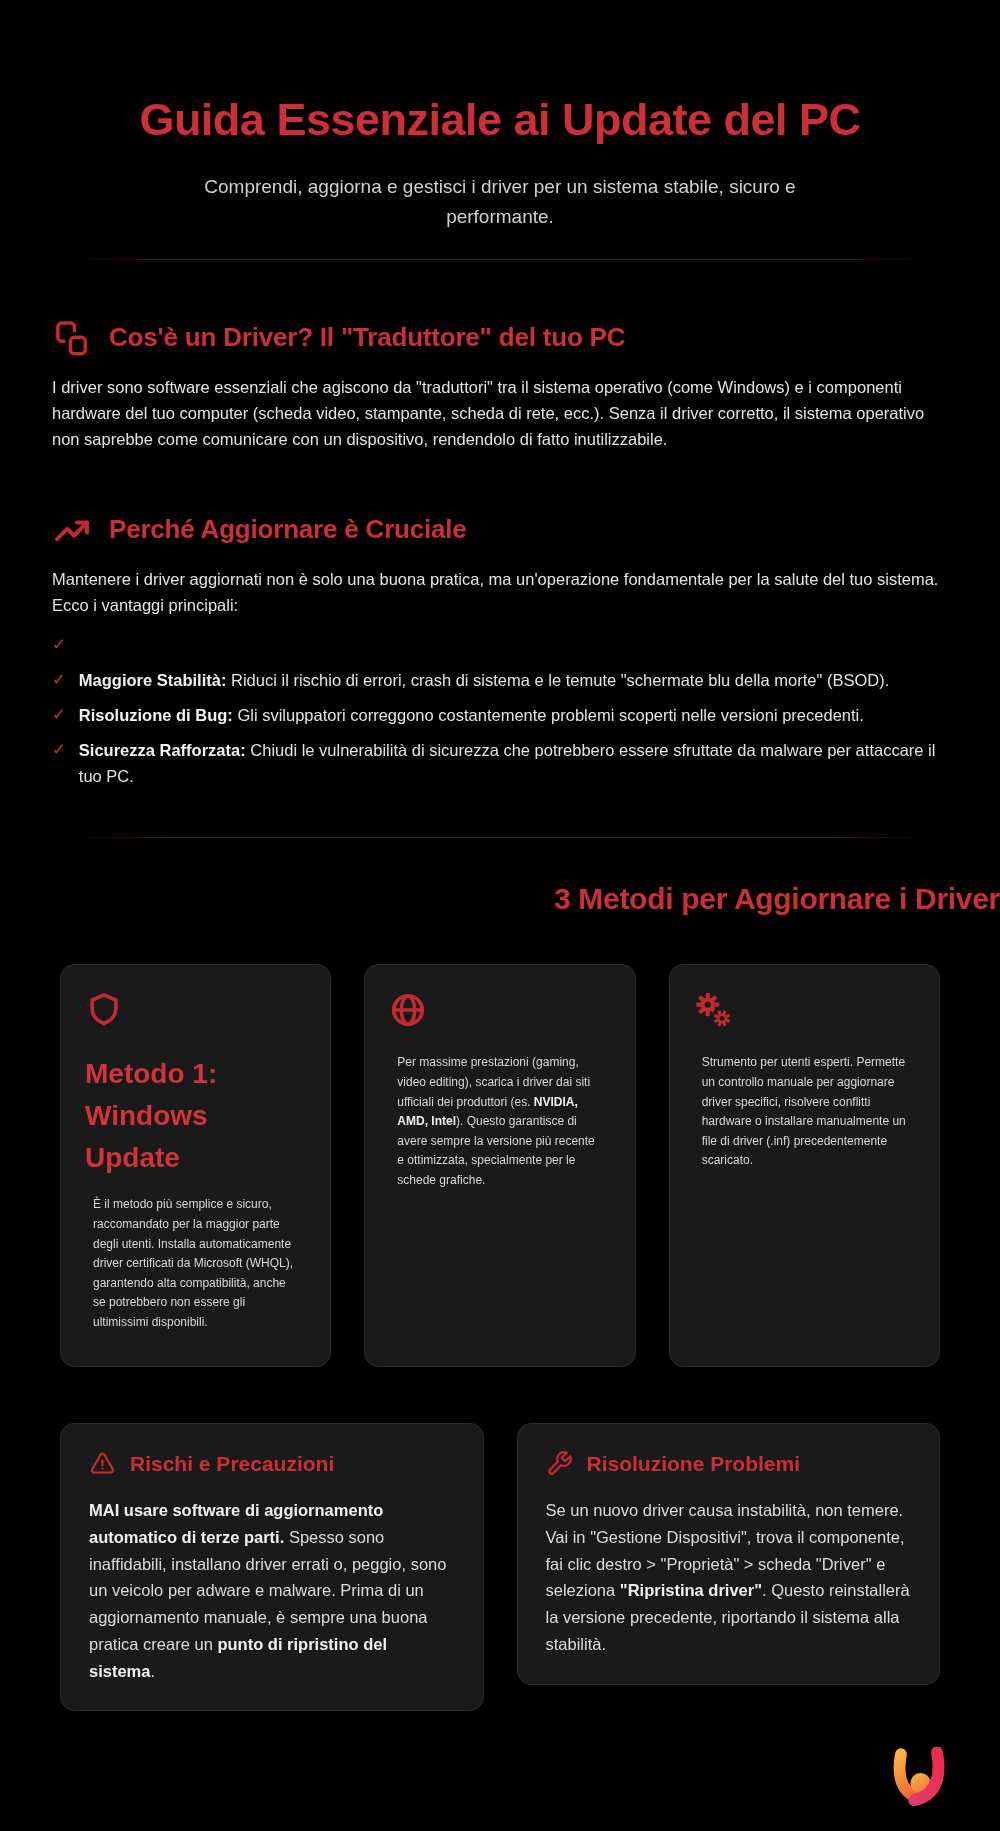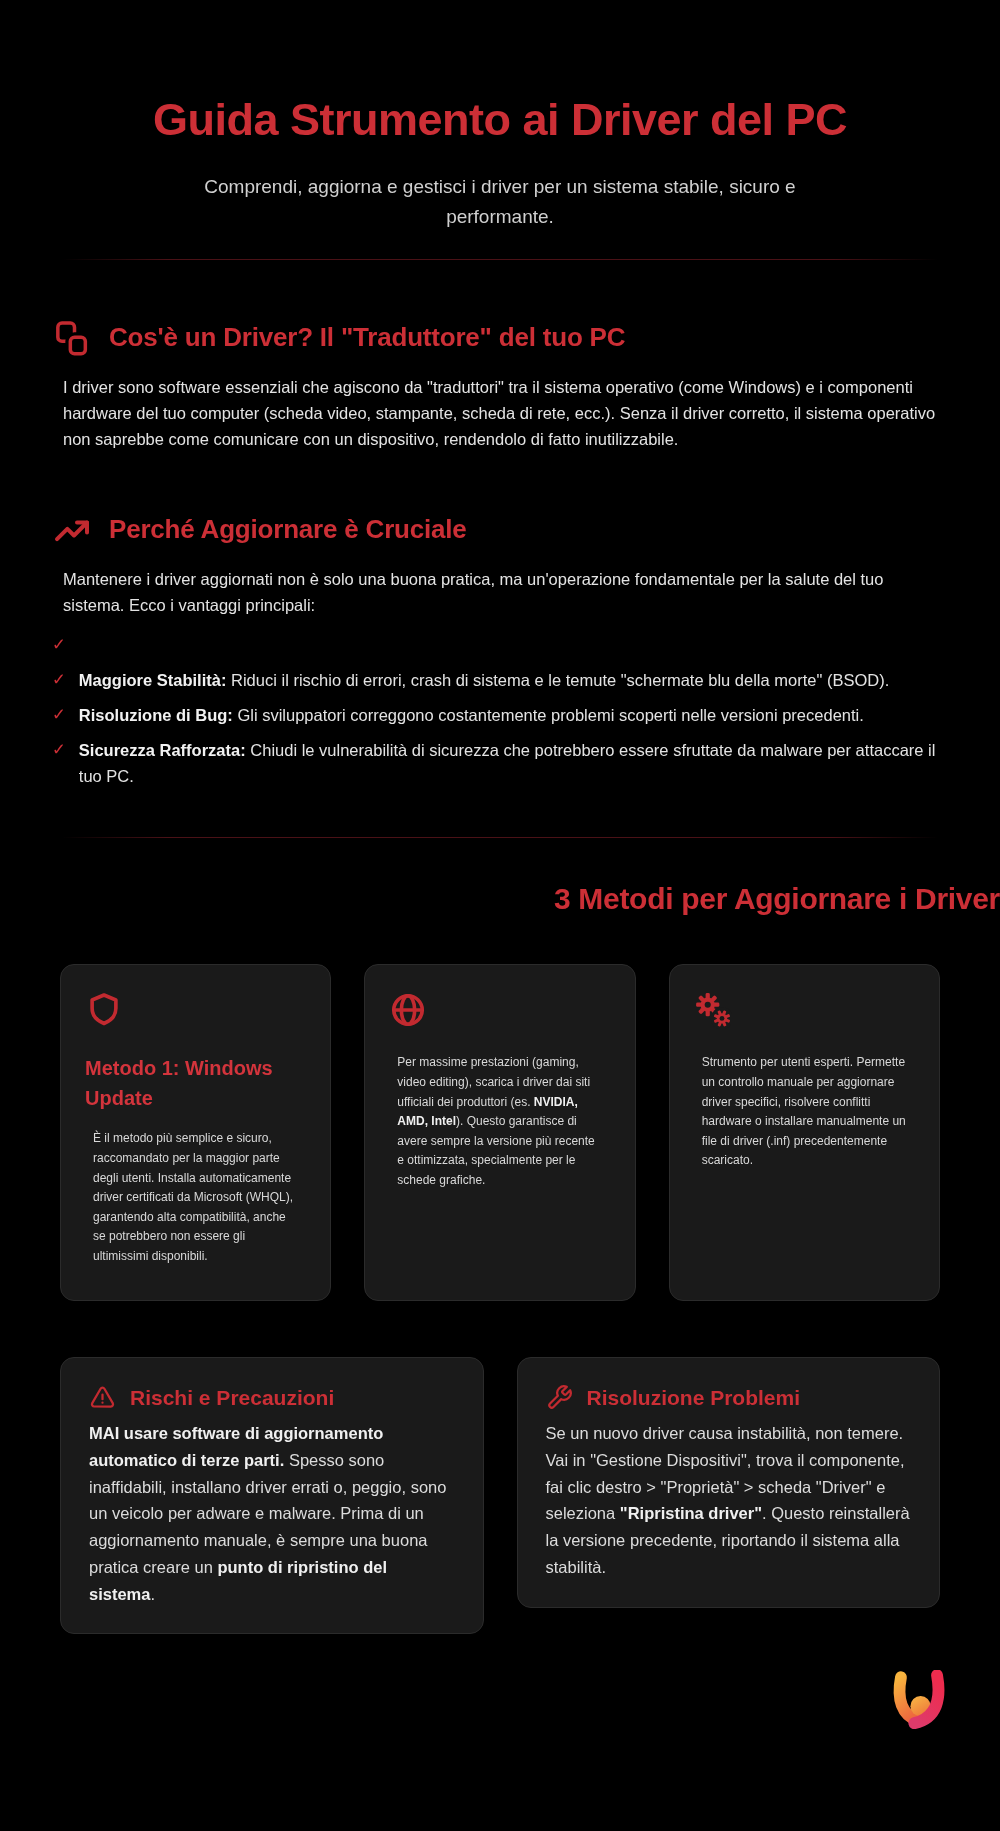--- a/index.html
+++ b/index.html
@@ -25,44 +25,44 @@
   }
   .divider{
     height:1px;border:0;width:876px;margin:26px auto 0;
     background:linear-gradient(90deg,rgba(74,17,22,0),#4a1116 12%,#4a1116 88%,rgba(74,17,22,0));
   }
   .divider.second{margin-top:48px}
   .section{padding:0 52px}
   .section-head{display:flex;align-items:center;gap:17px;margin-top:58px}
   .section-head h2{margin:0;font-size:26px;font-weight:800;color:var(--accent);letter-spacing:-.2px}
   .section-head svg{flex:none;display:block}
-  .para{margin:16px 11px 0;font-size:16.5px;line-height:1.58;color:#e3e3e3;max-width:948px}
+  .para{margin:16px 0 0;font-size:16.5px;line-height:1.58;color:#e3e3e3;max-width:948px}
   .benefits{list-style:none;margin:14px 0 0;padding:0}
   .benefits li{display:flex;gap:13px;margin-bottom:9px;max-width:948px}
   .check{color:var(--accent);font-weight:700;font-size:16.5px;line-height:1.58;flex:none;font-family:"DejaVu Sans",sans-serif}
   .b-body{margin:0;font-size:16.5px;line-height:1.58;color:#e3e3e3}
   .b-label{font-weight:700;color:#f2f2f2}
   .methods-heading{margin:44px 0 0;text-align:right;font-size:30px;font-weight:800;color:var(--accent);letter-spacing:-.3px}
   .cards{display:grid;grid-template-columns:repeat(3,1fr);gap:33px;padding:0 60px;margin-top:48px}
   .card{background:var(--card-bg);border:1px solid var(--card-border);border-radius:14px;padding:26px 24px}
   .card-icon{margin-bottom:24px;height:38px}
-  .card h3{margin:0 0 16px;font-size:20px;line-height:1.5;font-weight:800;color:#d3343c}
+  .card h3{margin:0 0 16px;font-size:28px;line-height:1.5;font-weight:800;color:#d3343c}
   .card p{margin:8px;font-size:12px;line-height:1.63;color:#d9d9d9}
   .card b,.bcard b{color:#f0f0f0;font-weight:700}
   .bottom{display:grid;grid-template-columns:1fr 1fr;gap:33px;padding:0 60px;margin-top:56px;align-items:start}
   .bcard{background:var(--card-bg);border:1px solid var(--card-border);border-radius:14px;padding:26px 28px}
-  .bcard-head{display:flex;align-items:center;gap:14px;margin-bottom:9px}
+  .bcard-head{display:flex;align-items:center;gap:14px;margin-bottom:20px}
   .bcard-head h3{margin:0;font-size:21px;font-weight:800;color:var(--accent)}
   .bcard p{margin:0;font-size:16.5px;line-height:1.62;color:#dcdcdc}
   .logo-row{display:flex;justify-content:flex-end;padding:36px 48px 40px 0}
 </style>
 </head>
 <body>
 
-<h1 class="title">Guida Strumento ai Driver del PC</h1>
+<h1 class="title">Guida Essenziale ai Update del PC</h1>
 <p class="subtitle">Comprendi, aggiorna e gestisci i driver per un sistema stabile, sicuro e performante.</p>
 
 <hr class="divider">
 
 <section class="section">
   <div class="section-head">
     <svg width="40" height="40" viewBox="0 0 24 24" fill="none" stroke="#c22a30" stroke-width="2.1" stroke-linejoin="round">
       <rect x="3.5" y="3" width="10" height="11" rx="2.5"></rect>
       <rect x="11" y="11.5" width="9" height="10" rx="2.5" stroke="#000000" stroke-width="6"></rect>
       <rect x="11" y="11.5" width="9" height="10" rx="2.5"></rect>

